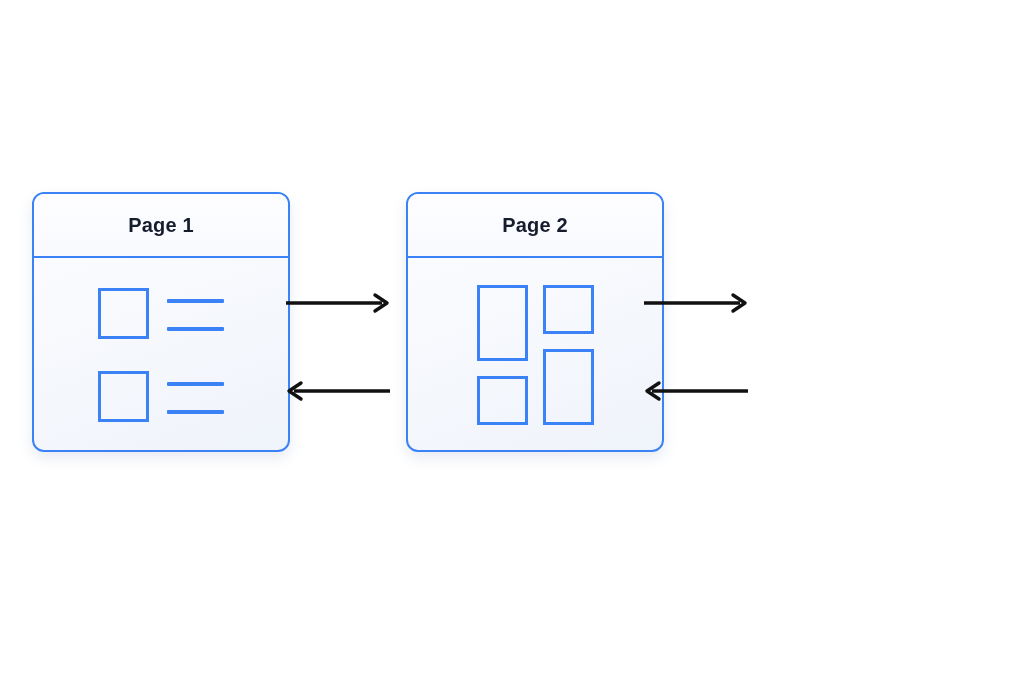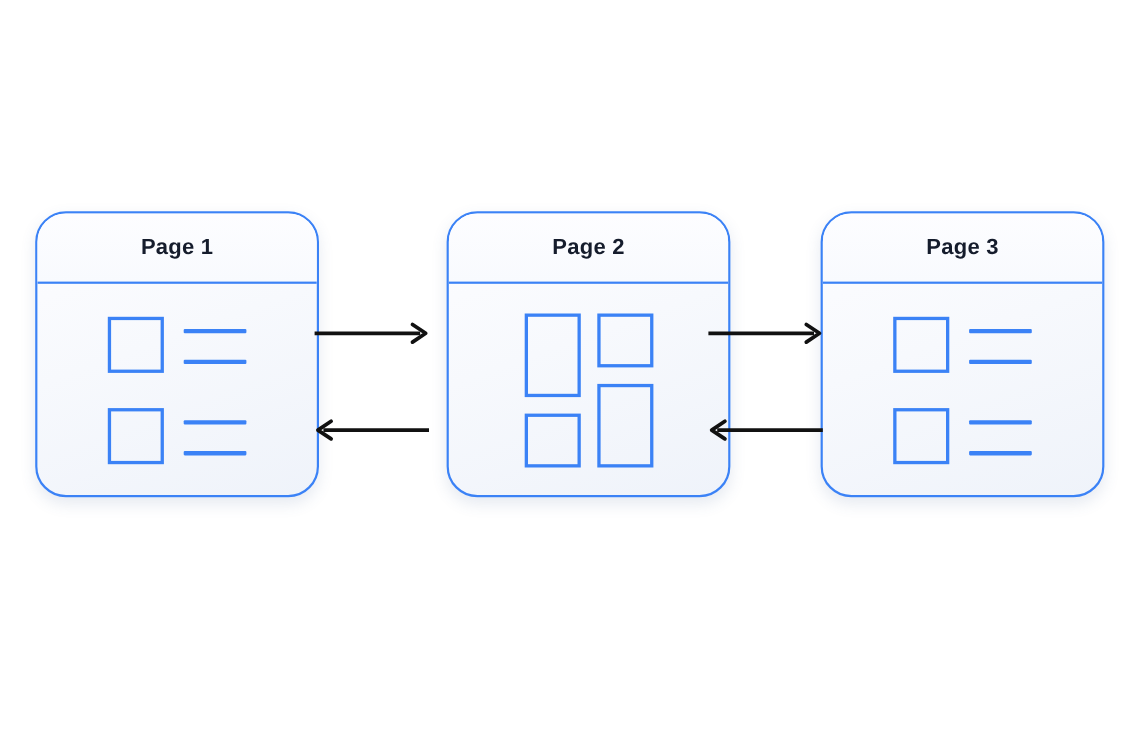--- a/index.html
+++ b/index.html
@@ -20,21 +20,21 @@
     height: 683px;
   }
 
   
   .page-card {
     position: absolute;
     width: 258px;
     height: 260px;
     box-sizing: border-box;
     border: 2px solid #3b82f6;
-    border-radius: 28px;
+    border-radius: 12px;
     background: linear-gradient(160deg, #fdfdff 0%, #f7f9fd 45%, #eff3fa 100%);
     box-shadow: 0 6px 14px rgba(60, 90, 150, 0.13);
     display: flex;
     flex-direction: column;
     overflow: hidden;
   }
 
   .card-1 { left: 32px;  top: 192px; }
   .card-2 { left: 406px; top: 192px; }
   .card-3 { left: 746px; top: 192px; }
@@ -179,46 +179,20 @@
 
         <div class="masonry-col">
           <div class="masonry-box box-short"></div>
           <div class="masonry-box box-tall"></div>
         </div>
 
       </div>
     </div>
   </div>
 
-  <div class="page-card card-3">
-    <div class="card-header">
-      <span class="card-title">Page 3</span>
-    </div>
-    <div class="card-body">
-      <div class="list-layout">
-
-        <div class="list-row">
-          <div class="list-thumb"></div>
-          <div class="list-lines">
-            <div class="list-line"></div>
-            <div class="list-line"></div>
-          </div>
-        </div>
-
-        <div class="list-row">
-          <div class="list-thumb"></div>
-          <div class="list-lines">
-            <div class="list-line"></div>
-            <div class="list-line"></div>
-          </div>
-        </div>
-
-      </div>
-    </div>
-  </div>
 
   <svg class="arrow-svg arrow-gap-left" width="104" height="120" viewBox="0 0 104 120">
     <g>
       <line x1="0" y1="17" x2="96" y2="17" stroke="#111111" stroke-width="3.4" stroke-linecap="butt"></line>
       <polyline points="89,9 101,17 89,25" fill="none" stroke="#111111" stroke-width="3.4" stroke-linecap="round" stroke-linejoin="round"></polyline>
     </g>
     <g>
       <line x1="104" y1="105" x2="8" y2="105" stroke="#111111" stroke-width="3.4" stroke-linecap="butt"></line>
       <polyline points="15,97 3,105 15,113" fill="none" stroke="#111111" stroke-width="3.4" stroke-linecap="round" stroke-linejoin="round"></polyline>
     </g>

